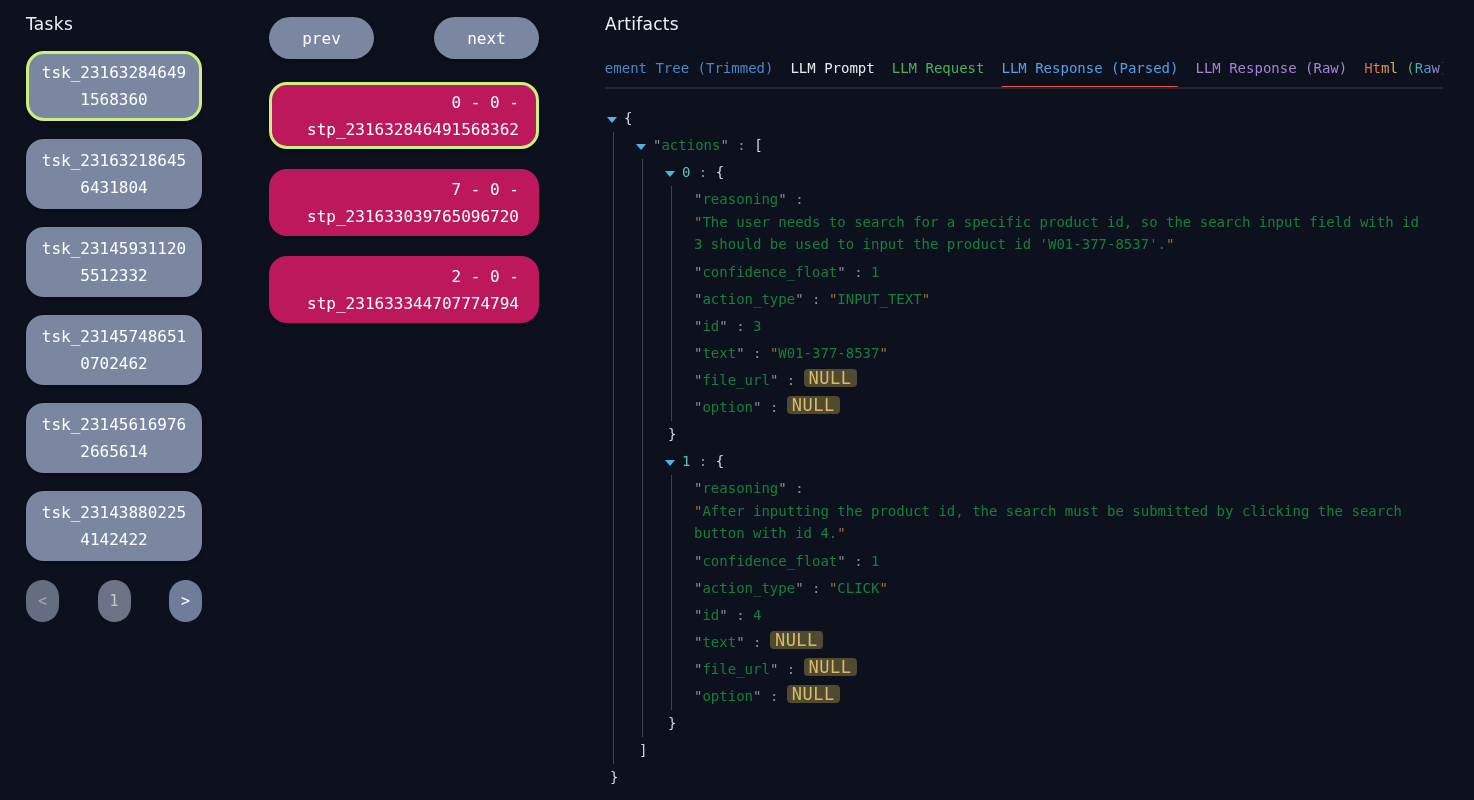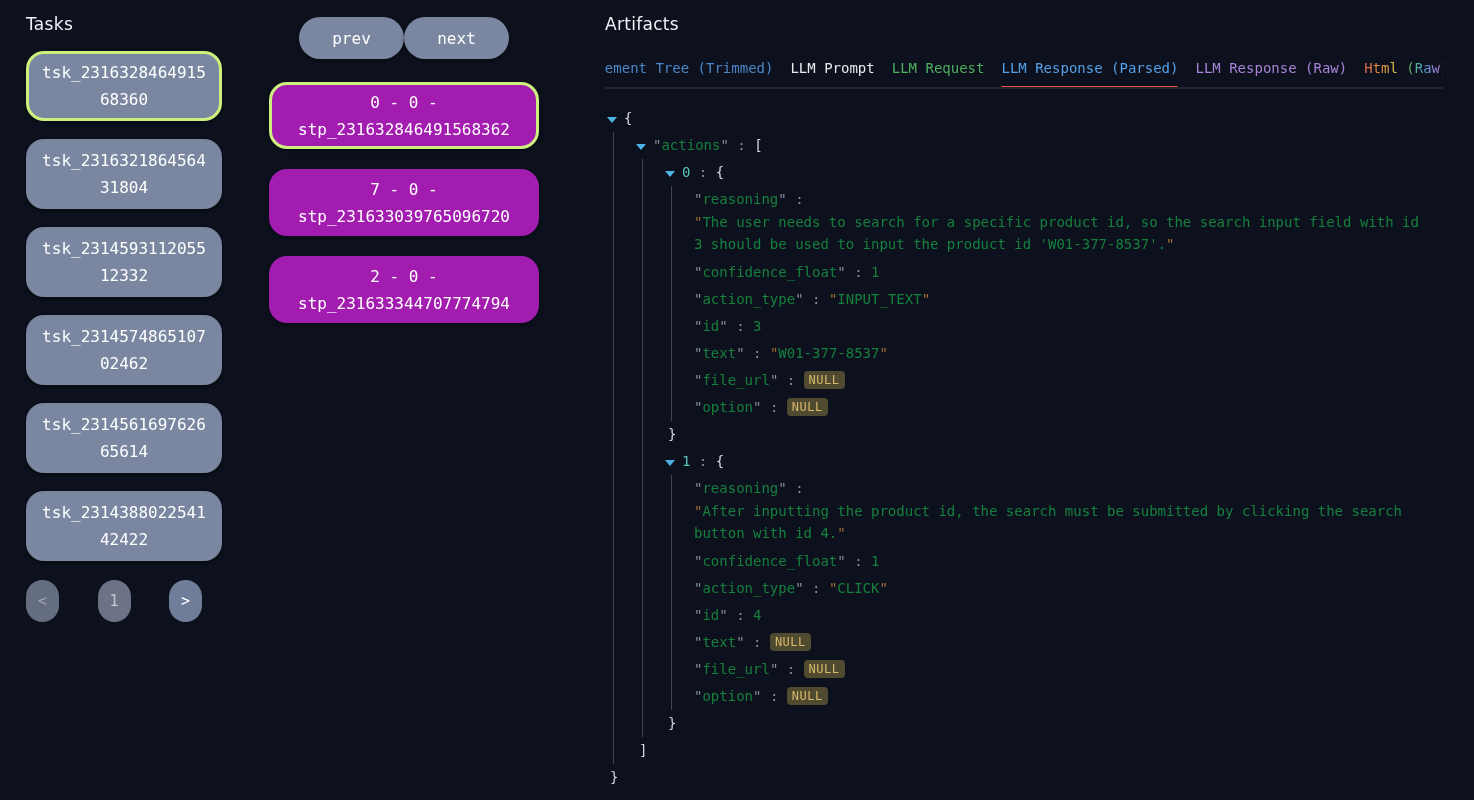--- a/index.html
+++ b/index.html
@@ -9,52 +9,52 @@
     background:#0c111d; color:#e8eaf0;
     font-family:"DejaVu Sans Mono", monospace;
   }
   .panel-title {
     font-family:"DejaVu Sans", sans-serif; font-weight:400;
     font-size:17px; color:#eef1f5; margin:14px 0 0 0; letter-spacing:.3px;
   }
   
   .col-tasks { position:absolute; left:26px; top:0; width:176px; }
   .task-btn {
-    display:block; width:196px; min-height:70px; margin-top:18px;
+    display:block; width:176px; min-height:70px; margin-top:18px;
     background:#7b87a0; border:none; border-radius:18px; cursor:pointer;
     color:#fff; font:16px/27px "DejaVu Sans Mono", monospace;
     padding:8px 13px; word-break:break-all; text-align:center;
     box-shadow:0 2px 4px rgba(0,0,0,.35);
   }
   .task-btn:first-of-type { margin-top:17px; }
   .task-btn.sel { border:3px solid #cdef7e; padding:5px 10px; }
   .pagination {
     width:176px; margin-top:19px; display:flex;
     justify-content:space-between; align-items:center;
   }
   .pg {
     width:33px; height:42px; border:none; border-radius:17px; cursor:pointer;
     font:15px "DejaVu Sans Mono", monospace; text-align:center;
   }
   .pg-prev { background:#656d80; color:rgba(255,255,255,.38); }
   .pg-page { background:#6c7386; color:rgba(255,255,255,.60); }
   .pg-next { background:#6f7d99; color:#ffffff; }
   
   .col-steps { position:absolute; left:269px; top:0; width:270px; }
-  .step-nav { margin-top:17px; display:flex; justify-content:center; }
+  .step-nav { margin-top:17px; display:flex; justify-content:space-between; }
   .nav-btn {
     width:105px; height:42px; border:none; border-radius:21px; cursor:pointer;
     background:#7b87a0; color:#fff; font:16px "DejaVu Sans Mono", monospace;
     box-shadow:0 2px 4px rgba(0,0,0,.35);
   }
   .step-btn {
     display:block; width:270px; min-height:67px; margin-top:20px;
-    background:#a21caf; border:none; border-radius:18px; cursor:pointer;
+    background:#be185d; border:none; border-radius:18px; cursor:pointer;
     color:#fff; font:16px/27px "DejaVu Sans Mono", monospace;
-    padding:6px 20px; text-align:center;
+    padding:6px 20px; text-align:right;
     box-shadow:0 2px 4px rgba(0,0,0,.35);
   }
   .step-btn:first-of-type { margin-top:23px; }
   .step-btn.sel { border:3px solid #cdef7e; padding:3px 17px; }
   
   .col-artifacts { position:absolute; left:605px; top:0; right:31px; }
   .tabbar {
     margin-top:24px; white-space:nowrap; overflow:hidden;
     border-bottom:2px solid #23262e;
   }
@@ -87,21 +87,21 @@
   .idx { color:#56c5b8; }
   .brace { color:#d5d8de; }
   .str, .num { color:#15803d; }
   .sq { color:#a5702f; }
   .strblock {
     max-width:732px; line-height:22px; margin:-2px 0 4px 0;
     word-wrap:break-word; white-space:normal;
   }
   .nullb {
     display:inline-block; background:#4f4a30; color:#d9b96a;
-    font-size:12px; line-height:14px; padding:2px 5px; border-radius:4px;
+    font-size:17px; line-height:14px; padding:2px 5px; border-radius:4px;
     vertical-align:1px; letter-spacing:.5px;text-align:right;
   }
 </style>
 </head>
 <body>
 
 <div class="col-tasks">
   <h1 class="panel-title">Tasks</h1>
   <div id="task-list">
       <button class="task-btn sel">tsk_231632846491568360</button>

